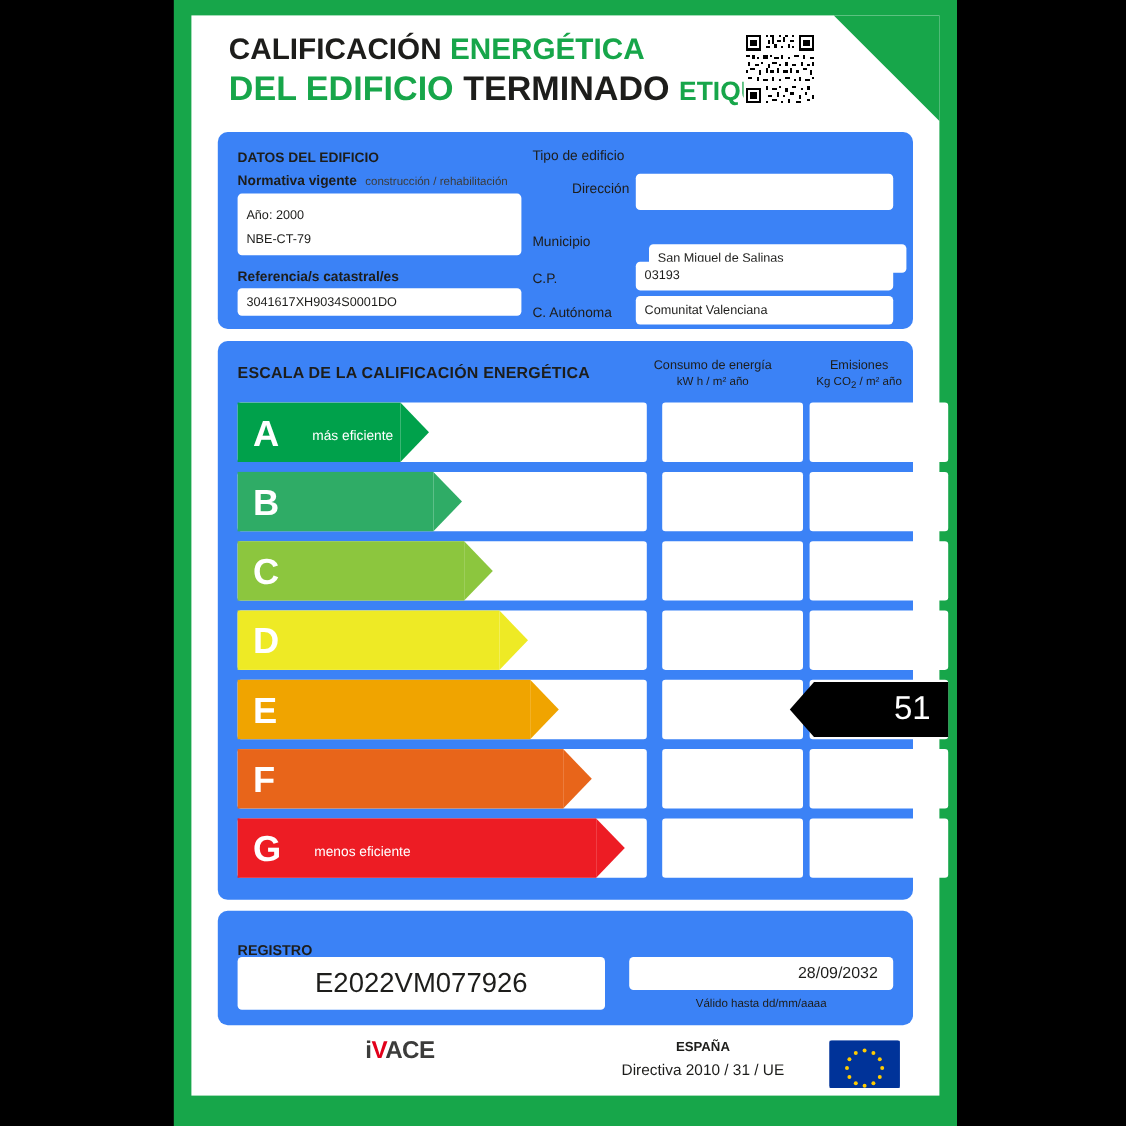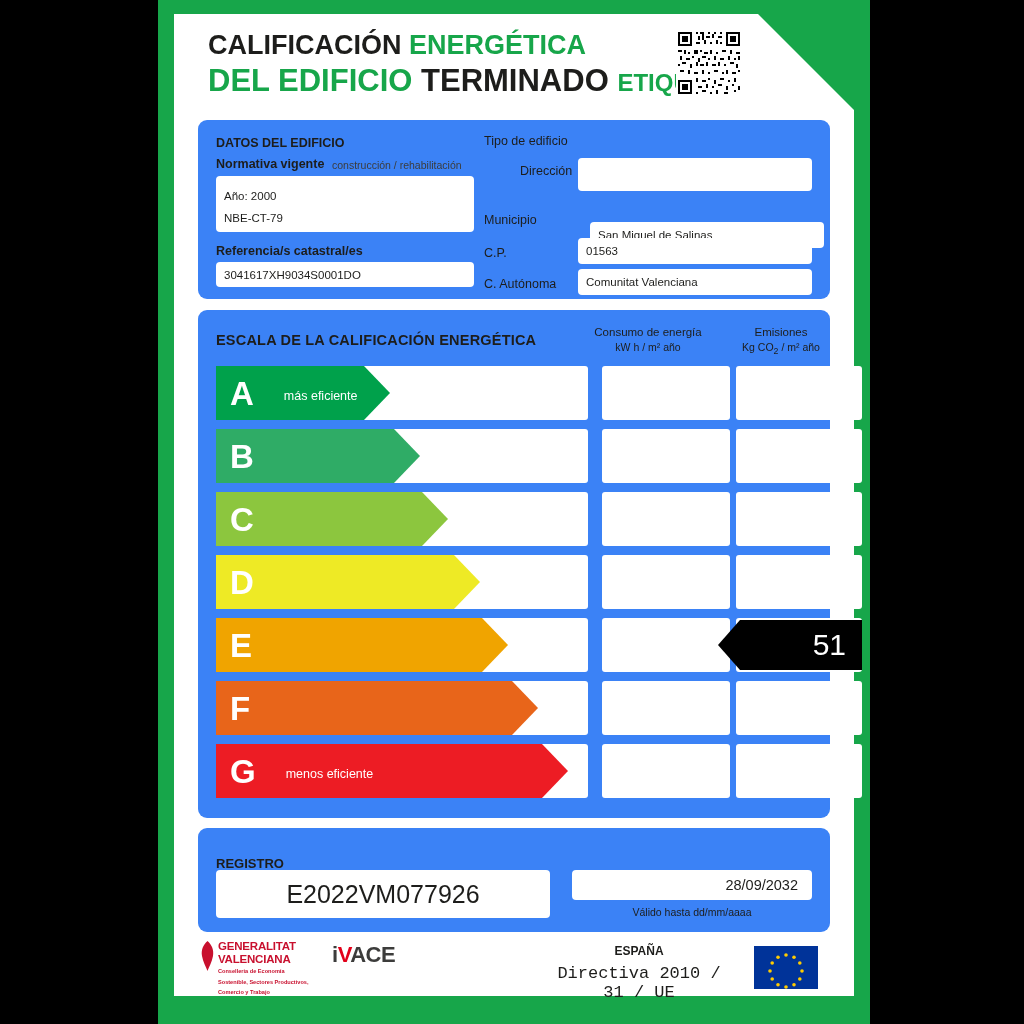--- a/index.html
+++ b/index.html
@@ -310,21 +310,21 @@
   }
   .ivace .v { color: #e2001a; }
   .espana {
     position: absolute;
     right: 96px;
     top: 4px;
     text-align: center;
     width: 190px;
   }
   .espana .e1 { font-size: 12px; color: #1d1d1b; font-weight: bold; }
-  .espana .e2 { font-size: 17px; color: #1d1d1b; margin-top: 6px; font-family: Liberation Mono, monospace; }
+  .espana .e2 { font-size: 14px; color: #1d1d1b; margin-top: 6px; }
   .eu-flag {
     position: absolute;
     right: 12px;
     top: 6px;
     width: 64px;
     height: 43px;
     background: #003399;
     border-radius: 2px;
   }
 </style>
@@ -460,21 +460,21 @@
 
         <div class="lbl" style="left:286px; top:14px;">Tipo de edificio</div>
 
         <div class="lbl" style="left:286px; top:44px;margin-left:36px;">Dirección</div>
         <div class="field" style="left:380px; top:38px; width:234px; height:33px;"></div>
 
         <div class="lbl" style="left:286px; top:93px;">Municipio</div>
         <div class="field" style="left:380px; top:102px; width:234px; height:26px;margin-left:12px;">San Miguel de Salinas</div>
 
         <div class="lbl" style="left:286px; top:126px;">C.P.</div>
-        <div class="field" style="left:380px; top:118px; width:234px; height:26px;">01563</div>
+        <div class="field" style="left:380px; top:118px; width:234px; height:26px;">03193</div>
 
         <div class="lbl" style="left:286px; top:157px;">C. Autónoma</div>
         <div class="field" style="left:380px; top:149px; width:234px; height:26px;">Comunitat Valenciana</div>
       </div>
 
       <div class="panel" id="escala-panel">
         <div class="escala-title">ESCALA DE LA CALIFICACIÓN ENERGÉTICA</div>
 
         <div class="col-head" style="left:386px; top:16px; width:128px;">
           <span>Consumo de energía</span>
@@ -576,30 +576,20 @@
       </div>
 
       <div class="panel" id="registro-panel">
         <div class="reg-title">REGISTRO</div>
         <div class="field" id="registro-field">E2022VM077926</div>
         <div class="field" id="fecha-field">28/09/2032</div>
         <div class="valid-note">Válido hasta dd/mm/aaaa</div>
       </div>
 
       <div class="footer">
-        <div class="gv" style="left:20px;">
-          <svg class="gv-mark" viewBox="0 0 15 30">
-            <path d="M7.5 0 C3 4, 1 9, 2 15 C3 21, 6 26, 7.5 30 C9 26, 12 21, 13 15 C14 9, 12 4, 7.5 0 Z" fill="#c8102e"></path>
-          </svg>
-          <div class="gv-name">GENERALITAT</div>
-          <div class="gv-name">VALENCIANA</div>
-          <div class="gv-sub">Conselleria de Economía</div>
-          <div class="gv-sub">Sostenible, Sectores Productivos,</div>
-          <div class="gv-sub">Comercio y Trabajo</div>
-        </div>
 
         <div class="ivace">
           <span>i</span><span class="v">V</span><span>ACE</span>
         </div>
 
         <div class="espana">
           <div class="e1">ESPAÑA</div>
           <div class="e2">Directiva 2010 / 31 / UE</div>
         </div>
 

